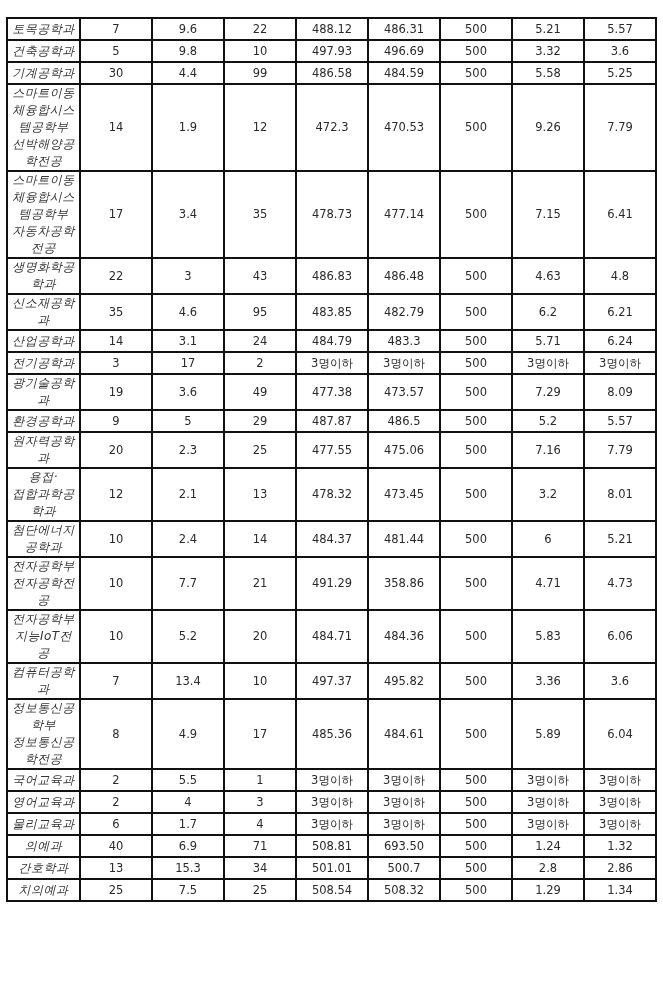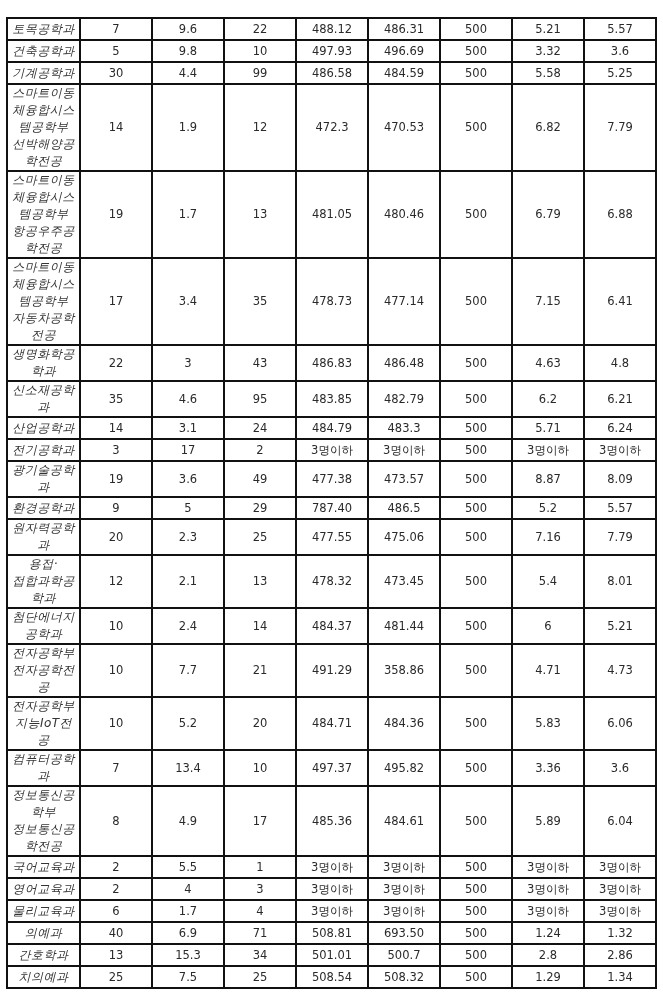--- a/index.html
+++ b/index.html
@@ -101,33 +101,22 @@
       <td>5.25</td>
     </tr>
     <tr class="h5">
       <td class="name">스마트이동체융합시스템공학부 선박해양공학전공</td>
       <td>14</td>
       <td>1.9</td>
       <td>12</td>
       <td>472.3</td>
       <td>470.53</td>
       <td>500</td>
-      <td>6.82</td>
+      <td>9.26</td>
       <td>7.79</td>
-    </tr>
-    <tr class="h5">
-      <td class="name">스마트이동체융합시스템공학부 항공우주공학전공</td>
-      <td>19</td>
-      <td>1.7</td>
-      <td>13</td>
-      <td>481.05</td>
-      <td>480.46</td>
-      <td>500</td>
-      <td>6.79</td>
-      <td>6.88</td>
     </tr>
     <tr class="h5">
       <td class="name">스마트이동체융합시스템공학부 자동차공학전공</td>
       <td>17</td>
       <td>3.4</td>
       <td>35</td>
       <td>478.73</td>
       <td>477.14</td>
       <td>500</td>
       <td>7.15</td>
@@ -178,29 +167,29 @@
       <td>3명이하</td>
     </tr>
     <tr class="h2">
       <td class="name">광기술공학과</td>
       <td>19</td>
       <td>3.6</td>
       <td>49</td>
       <td>477.38</td>
       <td>473.57</td>
       <td>500</td>
-      <td>8.87</td>
+      <td>7.29</td>
       <td>8.09</td>
     </tr>
     <tr class="h1">
       <td class="name">환경공학과</td>
       <td>9</td>
       <td>5</td>
       <td>29</td>
-      <td>787.40</td>
+      <td>487.87</td>
       <td>486.5</td>
       <td>500</td>
       <td>5.2</td>
       <td>5.57</td>
     </tr>
     <tr class="h2">
       <td class="name">원자력공학과</td>
       <td>20</td>
       <td>2.3</td>
       <td>25</td>
@@ -211,21 +200,21 @@
       <td>7.79</td>
     </tr>
     <tr class="h2">
       <td class="name">용접·접합과학공학과</td>
       <td>12</td>
       <td>2.1</td>
       <td>13</td>
       <td>478.32</td>
       <td>473.45</td>
       <td>500</td>
-      <td>5.4</td>
+      <td>3.2</td>
       <td>8.01</td>
     </tr>
     <tr class="h2">
       <td class="name">첨단에너지공학과</td>
       <td>10</td>
       <td>2.4</td>
       <td>14</td>
       <td>484.37</td>
       <td>481.44</td>
       <td>500</td>

